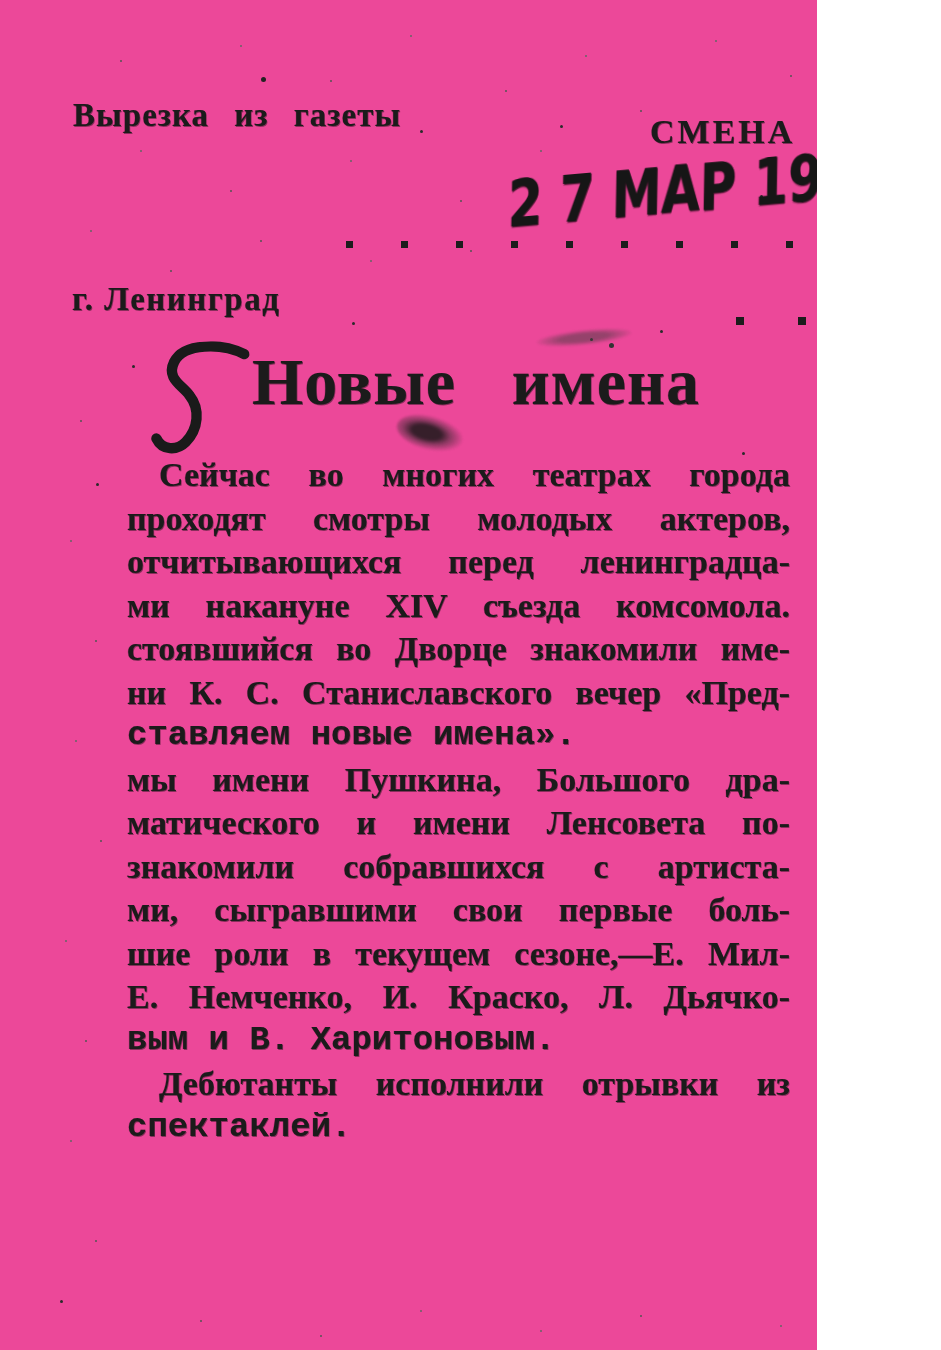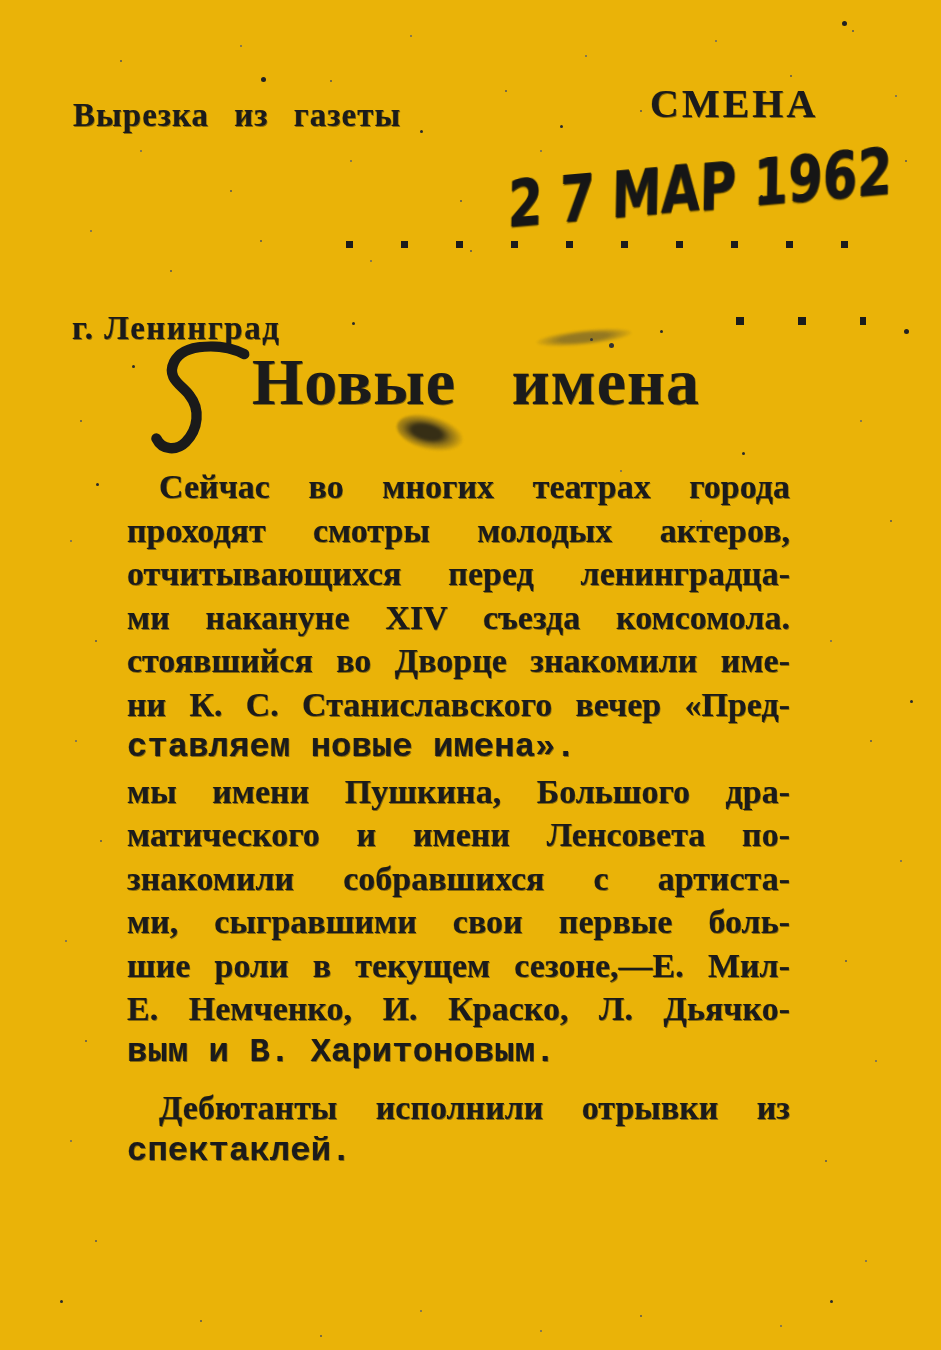--- a/index.html
+++ b/index.html
@@ -1,51 +1,51 @@
 <!DOCTYPE html>
 <html><head>
 <meta charset="utf-8">
 <style>
   html,body{margin:0;padding:0;background:#ffffff;}
   .sheet{
-    position:relative;width:941px;height:1350px;background:#eab308;overflow:hidden;
+    position:relative;width:817px;height:1350px;background:#ec4899;overflow:hidden;
     font-family:"Liberation Serif", serif;color:#1b1b1b;font-weight:bold;
   }
   .abs{position:absolute;}
   .rough{text-shadow:0.7px 0.5px 0 rgba(15,15,15,.45),-0.5px 0.3px 0 rgba(15,15,15,.22);}
 
   
   .clipping-label{left:73px;top:97px;font-size:33px;letter-spacing:1px;word-spacing:16px;}
-  .paper-name{left:650px;top:80px;font-size:40px;letter-spacing:3px;font-family:Liberation Serif, serif;}
+  .paper-name{left:650px;top:113px;font-size:34px;letter-spacing:3px;font-family:Liberation Serif, serif;}
 
   
   .stamp{
     left:508px;top:168px;font-family:"DejaVu Sans",sans-serif;font-weight:bold;
     font-size:64px;color:#161616;white-space:nowrap;
     transform:rotate(-5deg) skewX(-6deg) scaleX(0.78);transform-origin:0 50%;
     text-shadow:1px 1px 0 rgba(0,0,0,.55), -1px 0 0 rgba(0,0,0,.35), 0 2px 1px rgba(0,0,0,.25);
     filter:blur(.4px);
   }
   .stamp-dots{left:346px;top:241px;width:540px;height:7px;
     background:repeating-linear-gradient(90deg,#1c1c1c 0 7px,transparent 7px 55px);}
   .issue-dots{left:736px;top:317px;width:130px;height:8px;
     background:repeating-linear-gradient(90deg,#1c1c1c 0 8px,transparent 8px 62px);}
 
-  .city-label{left:72px;top:310px;font-size:33px;letter-spacing:1.5px;}
+  .city-label{left:72px;top:281px;font-size:33px;letter-spacing:1.5px;}
   .issue-label{left:506px;top:295px;font-size:33px;letter-spacing:1px;word-spacing:14px;}
 
   
   .margin-mark{left:146px;top:342px;width:106px;height:116px;transform:rotate(-3deg);}
   .headline{left:252px;top:344px;font-size:66px;letter-spacing:1px;word-spacing:38px;white-space:nowrap;}
 
   
   .body-col{left:127px;top:453px;width:663px;font-size:34px;line-height:43.5px;}
   .ln{text-align:justify;text-align-last:justify;white-space:nowrap;}
   .ln.last{text-align-last:left;font-family:Liberation Mono, monospace;}
-  .ln.ind{text-indent:32px;margin-top:12px;}
+  .ln.ind{text-indent:32px;}
 
   
   .smudge-a{left:396px;top:416px;width:68px;height:34px;border-radius:50%;
     background:radial-gradient(ellipse at 45% 50%, rgba(25,25,25,.95) 0 28%, rgba(40,40,40,.55) 45%, transparent 72%);
     filter:blur(1px);transform:rotate(14deg);opacity:.9;}
   .smudge-b{left:536px;top:330px;width:96px;height:15px;border-radius:50%;
     background:radial-gradient(ellipse, rgba(60,60,60,.7) 0 35%, transparent 75%);
     filter:blur(1px);transform:rotate(-6deg);opacity:.7;}
 
   

